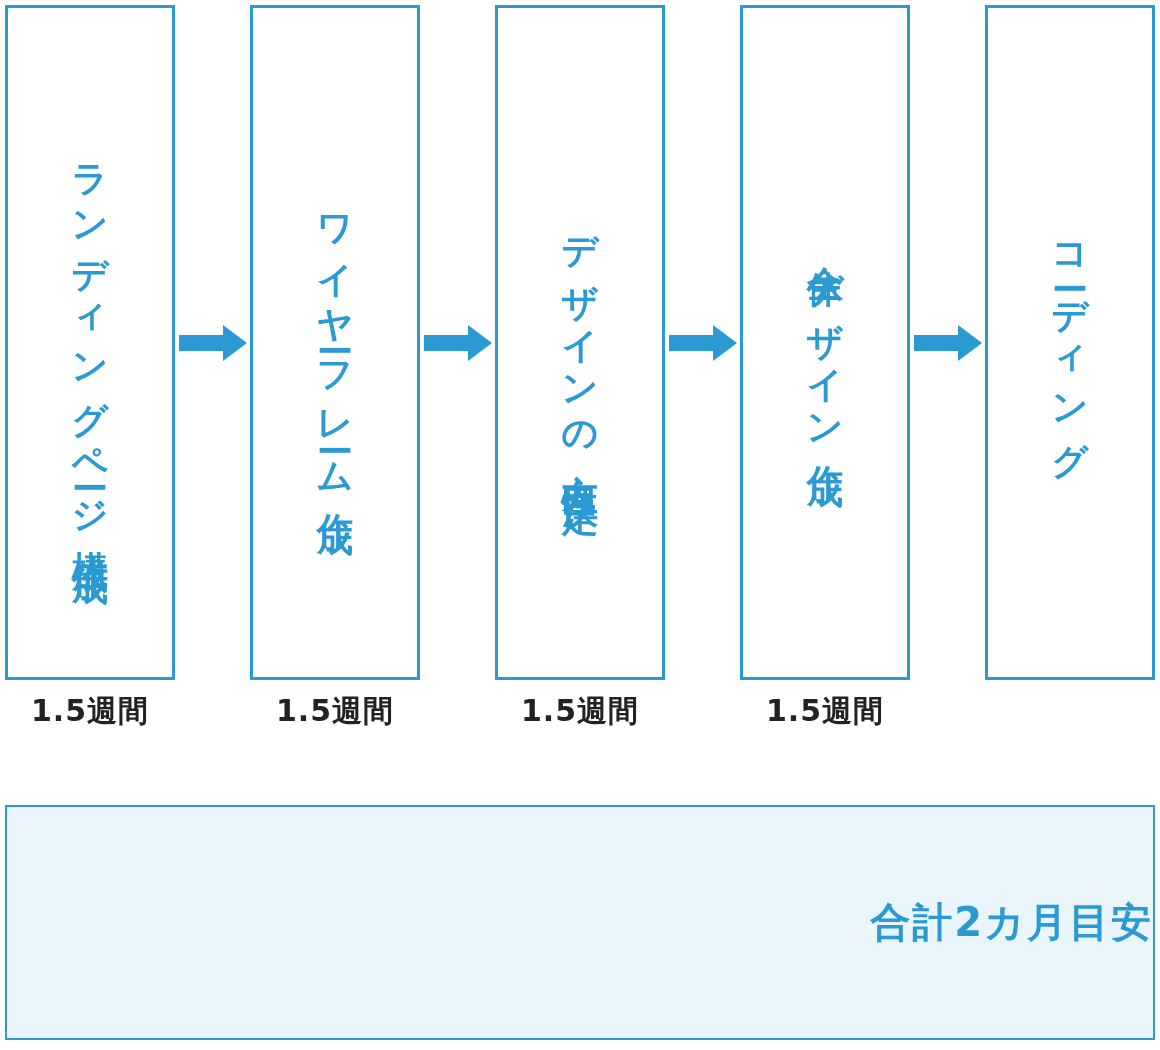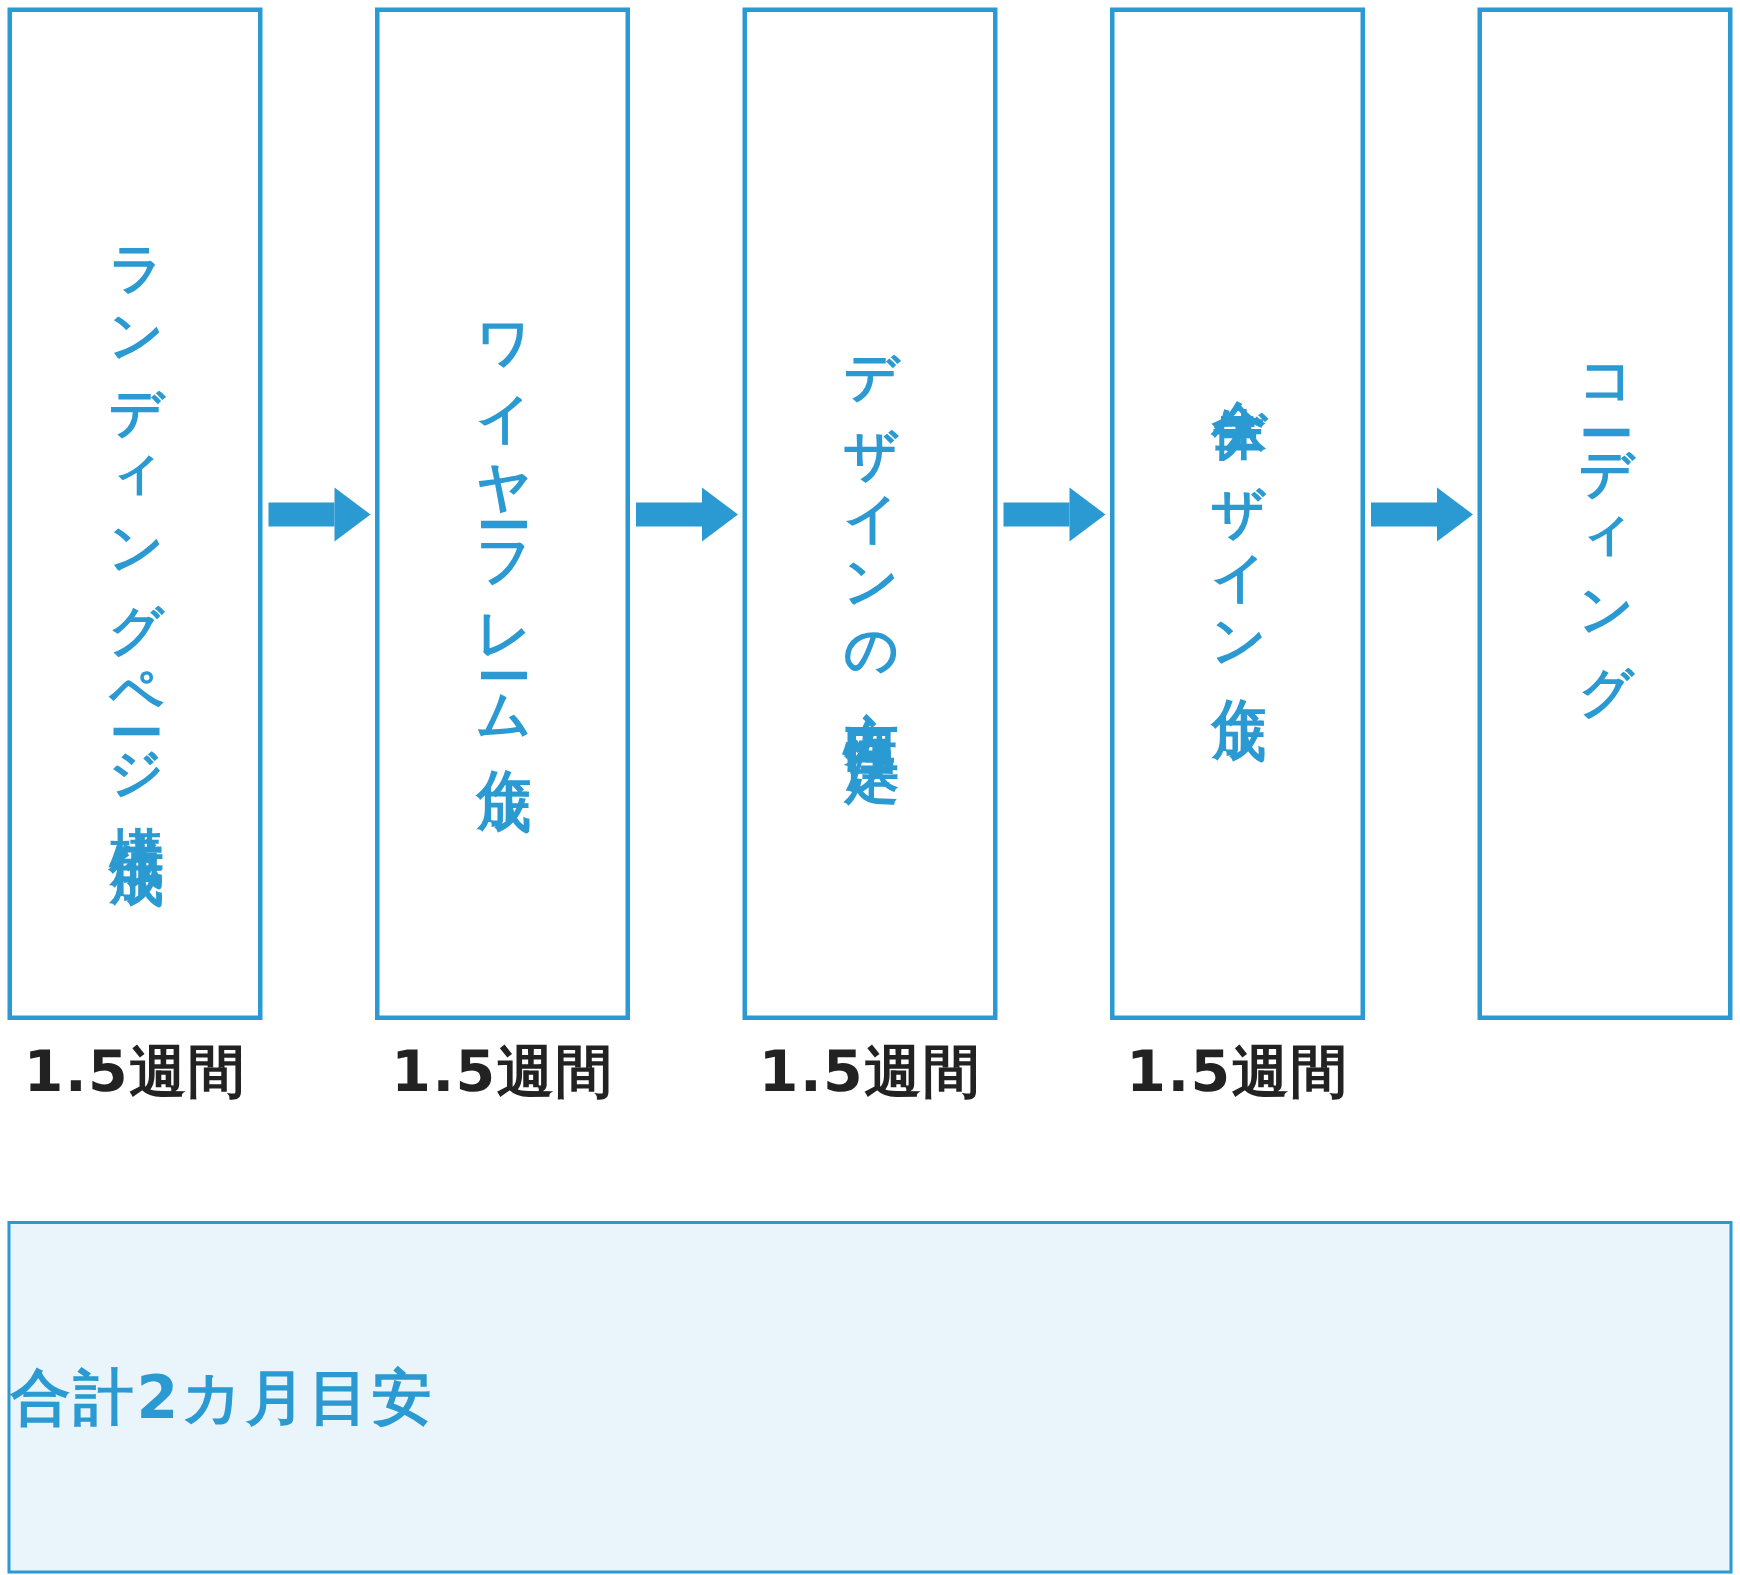--- a/index.html
+++ b/index.html
@@ -46,21 +46,21 @@
       font-size: 36px;
       font-weight: bold;
       letter-spacing: 6px;
       color: var(--accent);
       line-height: 1;
       white-space: nowrap;
     }
     .step-duration {
       margin-top: 14px;
       text-align: center;
-      font-size: 38px;
+      font-size: 30px;
       font-weight: 800;
       color: var(--duration-text);
       letter-spacing: 1px;
       line-height: 1.1;
     }
     .arrow-col {
       width: 75px;
       height: 675px;
       display: flex;
       align-items: center;
@@ -94,21 +94,21 @@
       border-left: 24px solid var(--accent);
     }
     .total-panel {
       margin-top: 78px;
       width: 1150px;
       height: 235px;
       background: var(--panel-bg);
       border: 2px solid var(--accent);
       display: flex;
       align-items: center;
-      justify-content: flex-start;
+      justify-content: flex-end;
     }
     .total-label {
       font-size: 40px;
       font-weight: bold;
       color: var(--accent);
       letter-spacing: 2px;
     }
   </style>
 </head>
 <body>

